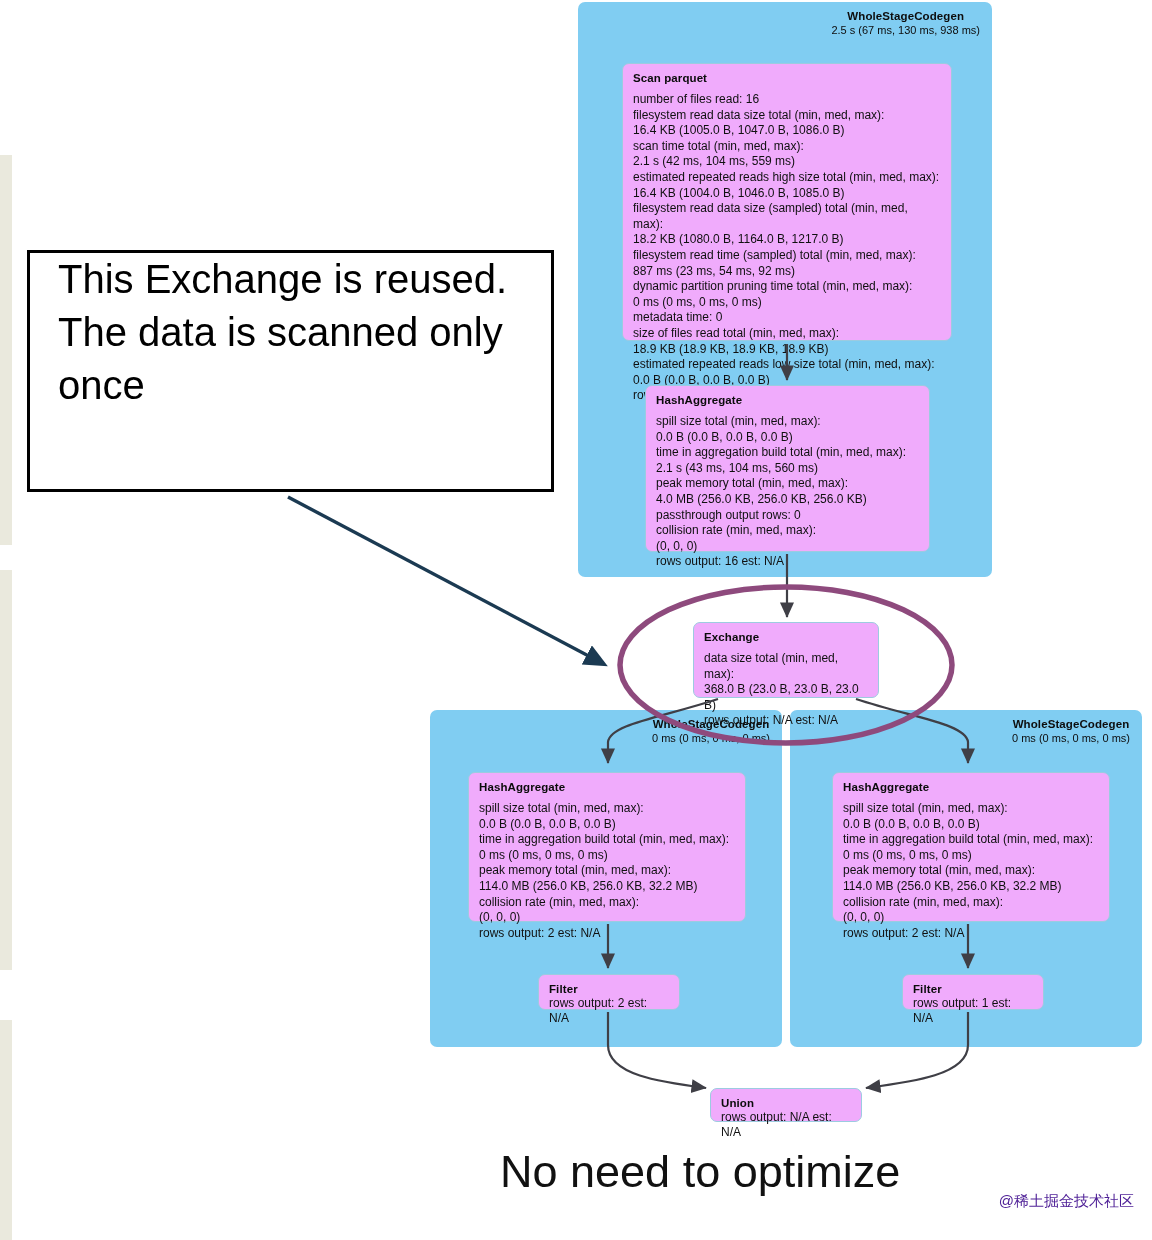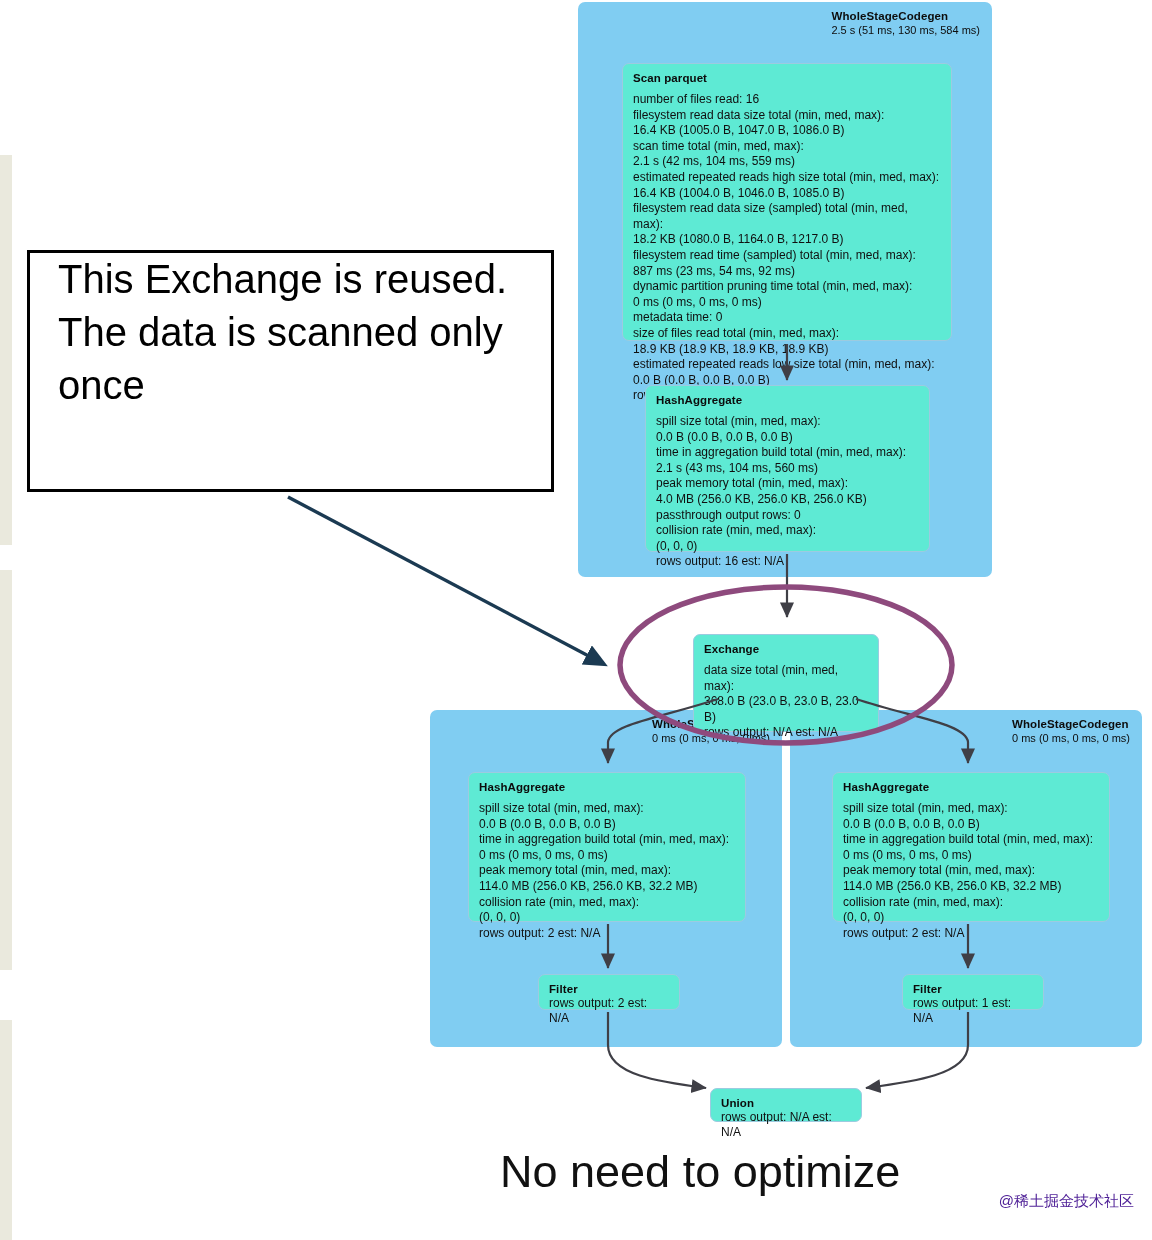--- a/index.html
+++ b/index.html
@@ -10,40 +10,40 @@
   .s1{top:155px;height:390px;}
   .s2{top:570px;height:400px;}
   .s3{top:1020px;height:220px;}
 
   
   #wires{position:absolute;left:0;top:0;width:1152px;height:1240px;
          pointer-events:none;z-index:5;}
 
   
   .wsc{position:absolute;background:#80cdf2;border-radius:7px;z-index:2;}
-  .wsc-hdr{position:absolute;right:12px;top:8px;text-align:left;
+  .wsc-hdr{position:absolute;right:12px;top:8px;text-align:center;
            line-height:1.18;color:#0d0d0d;}
   .wsc-hdr .t{font-weight:bold;font-size:11.5px;letter-spacing:.1px;}
   .wsc-hdr .m{font-size:11px;}
 
-  .node{position:absolute;background:#5eead4;border:1px solid #9ccbe0;
+  .node{position:absolute;background:#f0abfc;border:1px solid #9ccbe0;
         border-radius:7px;z-index:3;padding:8px 10px 9px 10px;
         box-sizing:border-box;}
   .node .title{font-weight:bold;font-size:11.5px;color:#0b0b0b;
                margin-bottom:8px;letter-spacing:.1px;}
   .node .metrics{font-size:12px;line-height:1.30;color:#101010;
                  white-space:pre-line;}
   .node.compact .title{margin-bottom:1px;}
   .node.compact .metrics{line-height:1.25;}
 
   
   #wsc-top       {left:578px; top:2px;   width:414px; height:575px;}
   #node-scan     {left:622px; top:63px;  width:330px; height:278px;}
   #node-hagg-top {left:645px; top:385px; width:285px; height:167px;}
-  #node-exchange {left:693px; top:622px; width:186px; height:98px;margin-top:12px;}
+  #node-exchange {left:693px; top:622px; width:186px; height:76px;}
   #wsc-left      {left:430px; top:710px; width:352px; height:337px;}
   #wsc-right     {left:790px; top:710px; width:352px; height:337px;}
   #node-hagg-l   {left:468px; top:772px; width:278px; height:150px;}
   #node-hagg-r   {left:832px; top:772px; width:278px; height:150px;}
   #node-filter-l {left:538px; top:974px; width:142px; height:36px;}
   #node-filter-r {left:902px; top:974px; width:142px; height:36px;}
   #node-union    {left:710px; top:1088px;width:152px; height:34px;}
 
   
   #callout{position:absolute;left:27px;top:250px;width:527px;height:242px;
@@ -91,21 +91,21 @@
   <path d="M968,1012 L968,1045 C968,1075 912,1082 866,1088" fill="none" stroke="#3f3f46" stroke-width="2.2" marker-end="url(#ah)"></path>
 
   <ellipse cx="786" cy="665" rx="166" ry="78" fill="none" stroke="#8e4a7d" stroke-width="5.5"></ellipse>
 
   <line x1="288" y1="497" x2="600" y2="662" stroke="#1b3a52" stroke-width="3.4" marker-end="url(#ah-navy)"></line>
 </svg>
 
 <div class="wsc" id="wsc-top">
   <div class="wsc-hdr">
     <div class="t">WholeStageCodegen</div>
-    <div class="m">2.5 s (51 ms, 130 ms, 584 ms)</div>
+    <div class="m">2.5 s (67 ms, 130 ms, 938 ms)</div>
   </div>
 </div>
 
 <div class="node" id="node-scan">
   <div class="title">Scan parquet</div>
   <div class="metrics">number of files read: 16
 filesystem read data size total (min, med, max):
 16.4 KB (1005.0 B, 1047.0 B, 1086.0 B)
 scan time total (min, med, max):
 2.1 s (42 ms, 104 ms, 559 ms)

